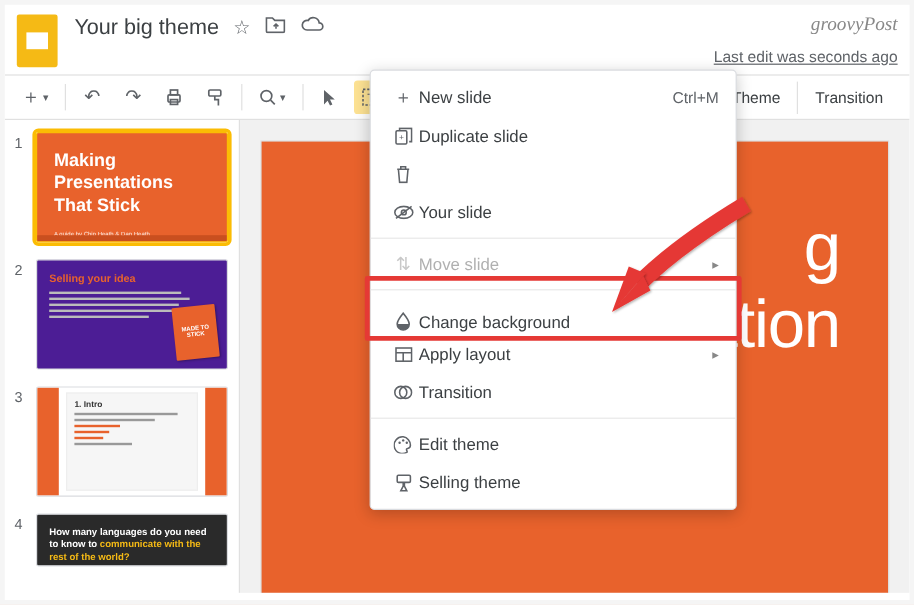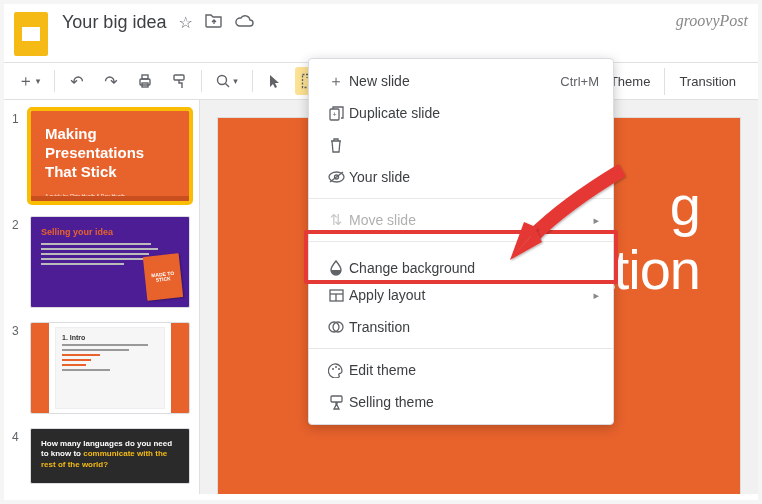--- a/index.html
+++ b/index.html
@@ -70,36 +70,37 @@
 </style>
 </head>
 <body>
 
 <div class="hdr">
   <div class="app-logo">
       <div class="inner"></div>
     </div>
   <div style="flex:1">
     <div class="title-row">
-      <div class="title">Your big idea</div>
+      <div class="title">Your big theme</div>
       <span class="title-ico">☆</span>
       <span class="title-ico">
         <svg width="17" height="15" viewBox="0 0 17 15">
             <path d="M1 2h5l2 2h8v9a1 1 0 0 1-1 1H2a1 1 0 0 1-1-1V2z" fill="none" stroke="#5f6368" stroke-width="1.4"></path>
             <path d="M7 9l2-2 2 2M9 7v4" fill="none" stroke="#5f6368" stroke-width="1.3"></path>
           </svg>
       </span>
       <span class="title-ico">
         <svg width="20" height="14" viewBox="0 0 20 14">
             <path d="M6 12a4 4 0 1 1 .8-7.9A5 5 0 0 1 16 6a3 3 0 0 1 0 6H6z" fill="none" stroke="#5f6368" stroke-width="1.4"></path>
           </svg>
       </span>
     </div>
   </div>
   <div class="watermark">groovyPost</div>
+  <div class="edit-status">Last edit was seconds ago</div>
 </div>
 
 <div class="tbar">
   <div class="tbtn pad">＋ <span style="font-size:9px;margin-left:2px">▾</span></div>
   <div class="sep"></div>
   <div class="tbtn">↶</div>
   <div class="tbtn">↷</div>
   <div class="tbtn">
     <svg width="16" height="16" viewBox="0 0 16 16">
         <rect x="3" y="6" width="10" height="6" rx="1" fill="none" stroke="#5f6368" stroke-width="1.4"></rect>
@@ -174,21 +175,21 @@
             <div class="ln" style="width:70%"></div>
           <div class="ob"></div>
             <div class="ob" style="width:30%"></div>
             <div class="ob" style="width:25%"></div>
           <div class="ln" style="width:50%"></div>
         </div>
       </div>
     </div>
     <div class="thumb-row">
       <div class="tnum">4</div>
-      <div class="thumb t4" style="height:56px">
+      <div class="thumb t4" style="height:44px">
         <div class="txt"><span>How many languages do you need to know to </span><span class="oq">communicate with the rest of the world?</span></div>
       </div>
     </div>
   </div>
   <div class="canvas">
     <div class="slide">
       <div class="slide-title">
         <div style="text-align:right;padding-right:0">g</div>
         <div style="text-align:right">ntation</div>
       </div>

